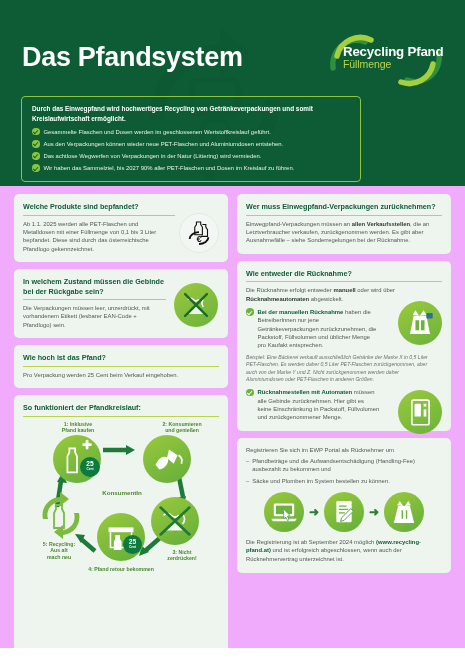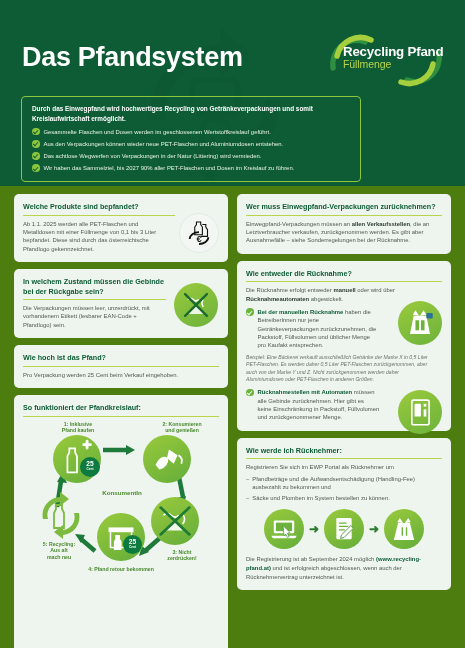--- a/index.html
+++ b/index.html
@@ -57,21 +57,21 @@
   }
   .check::after {
     content: ""; position: absolute; left: 2.3px; top: 1.3px;
     width: 2.2px; height: 4px; border: solid #0d5c35;
     border-width: 0 1.1px 1.1px 0; transform: rotate(42deg);
   }
   
   .body-area {
     position: absolute; left: 0; top: 186px;
     width: 465px; height: 472px;
-    background: #4d7c0f;
+    background: #f0abfc;
     padding: 8px 14px 0 14px;
     display: flex; gap: 9px;
   }
   .col { width: 214px; display: flex; flex-direction: column; gap: 7px; }
   .card {
     background: #eef4ee; border-radius: 5px;
     padding: 8px 9px 9px 9px;
     position: relative;
   }
   .card-h {
@@ -350,21 +350,20 @@
               <rect x="13" y="9" width="19" height="27" rx="2" fill="none" stroke="#ffffff" stroke-width="1.8"></rect>
               <rect x="16" y="13" width="7" height="14" rx="1" fill="#ffffff"></rect>
               <rect x="26" y="13" width="3" height="3" fill="#ffffff"></rect>
               <rect x="26" y="19" width="3" height="8" fill="#ffffff"></rect>
             </svg>
           </span>
         </div>
       </div>
 
       <div class="card">
-        <div class="card-h">Wie werde ich Rücknehmer:</div>
         <div class="card-p">Registrieren Sie sich im EWP Portal als Rücknehmer um</div>
 
         <div class="dashline">
           <span>–</span>
           <span>Pfandbeträge und die Aufwandsentschädigung (Handling-Fee) ausbezahlt zu bekommen und</span>
         </div>
         <div class="dashline">
           <span>–</span>
           <span>Säcke und Plomben im System bestellen zu können.</span>
         </div>

